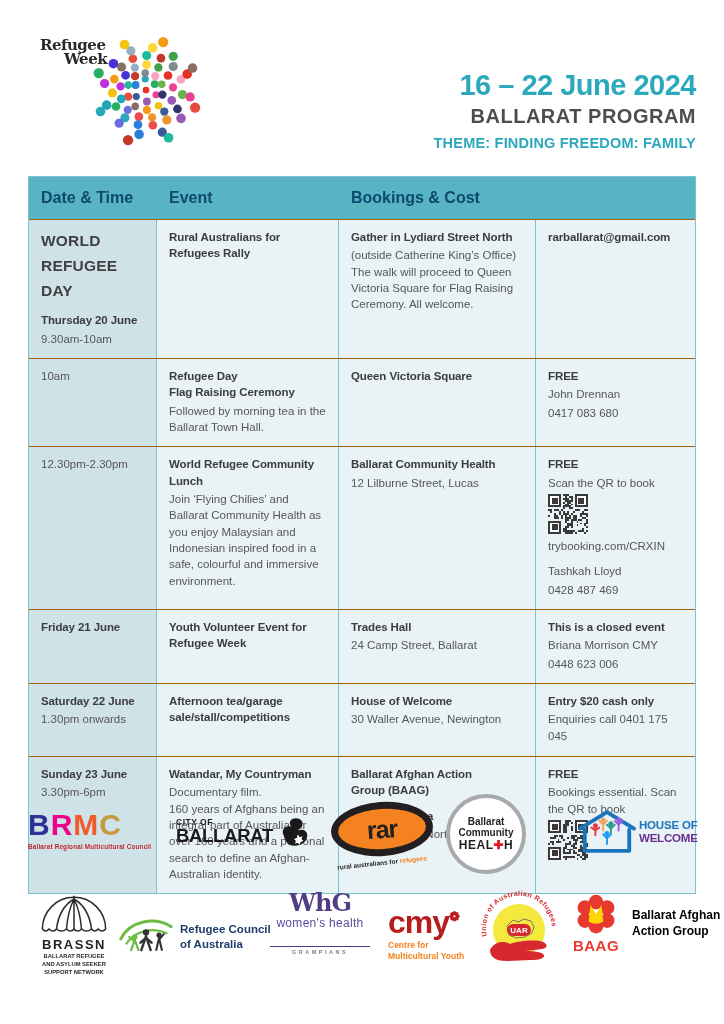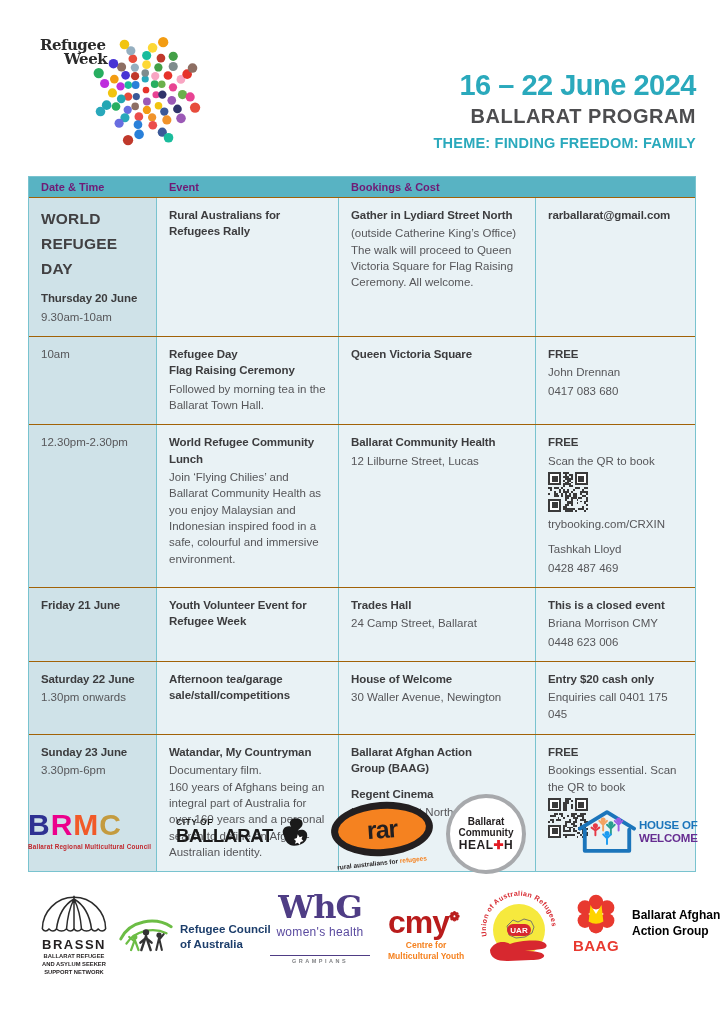--- a/index.html
+++ b/index.html
@@ -13,21 +13,21 @@
            font-size:15px;line-height:.95;color:#2a2a2a;letter-spacing:-.5px;}
   .rw-text .rw-week{margin-left:24px;}
   .head-right{position:absolute;right:28px;top:70px;text-align:right;}
   .daterange{color:#2aa9bc;font-size:29px;font-weight:800;letter-spacing:-.5px;line-height:1.1;}
   .program{color:#4d4d4f;font-size:20px;font-weight:800;letter-spacing:.5px;margin-top:3px;}
   .theme{color:#2aa9bc;font-size:14.5px;font-weight:700;margin-top:7px;letter-spacing:.2px;}
 
   
   #program-table{position:absolute;left:28px;top:176px;width:668px;border:1px solid #79c3cf;box-sizing:border-box;}
   .t-head{display:flex;background:#58b3c3;}
-  .t-hcell{color:#701a75;font-weight:700;font-size:11px;padding:4px 12px;box-sizing:border-box;}
+  .t-hcell{color:#0c4a6e;font-weight:700;font-size:16px;padding:12px 12px;box-sizing:border-box;}
   .c0{flex:0 0 128px;}.c1{flex:0 0 182px;}.c2{flex:0 0 197px;}.c3{flex:1;}
   .t-row{display:flex;border-top:1px solid #a16207;}
   .t-cell{padding:9px 10px 9px 12px;font-size:11.5px;line-height:1.42;color:#565659;
           background:#e9f2f5;border-right:1px solid #79c3cf;box-sizing:border-box;}
   .t-cell.c0{background:#cfe2e8;}
   .t-cell.c3{border-right:none;}
   .seg{white-space:pre-line;margin:0 0 2px 0;}
   .seg.b{font-weight:700;color:#3c3c3e;letter-spacing:-.1px;}
   .seg.title{font-size:15.5px;font-weight:800;line-height:1.6;color:#414042;letter-spacing:.2px;}
   .seg.gap{margin-top:9px;}
@@ -69,28 +69,28 @@
   .brassn{left:28px;top:894px;width:92px;text-align:center;}
   .umbrella{width:80px;height:40px;}
   .brassn-name{font-size:13px;font-weight:900;color:#231f20;letter-spacing:1.5px;line-height:1;}
   .brassn-tag{margin-top:2px;font-size:5.8px;font-weight:800;color:#231f20;line-height:1.35;white-space:pre-line;}
 
   .rcoa{left:118px;top:914px;display:flex;align-items:center;}
   .rcoa-icon{width:56px;height:46px;}
   .rcoa-text{margin-left:6px;font-size:11.5px;font-weight:600;color:#1d3e6b;line-height:1.3;white-space:pre-line;}
 
   .whg{left:270px;top:890px;width:100px;text-align:center;}
-  .whg-mark{font-family:"DejaVu Serif",serif;font-size:32px;font-weight:600;color:#4f3d85;line-height:1.1;letter-spacing:-1px;}
+  .whg-mark{font-family:"DejaVu Serif",serif;font-size:24px;font-weight:600;color:#4f3d85;line-height:1.1;letter-spacing:-1px;}
   .whg-1{font-size:12px;font-weight:500;color:#5a4a9f;border-bottom:1.5px solid #4f3d85;padding-bottom:16px;letter-spacing:.3px;}
   .whg-2{margin-top:2px;font-size:5.5px;font-weight:700;color:#808285;letter-spacing:2.5px;}
 
   .cmy{left:388px;top:906px;}
   .cmy-mark{font-size:32px;font-weight:800;color:#b91c1c;line-height:1;letter-spacing:-1px;}
   .cmy-flower{font-size:13px;vertical-align:super;letter-spacing:0;}
-  .cmy-tag{margin-top:2px;font-size:8.5px;font-weight:800;color:#f58220;line-height:1.3;white-space:pre-line;text-align:center;}
+  .cmy-tag{margin-top:2px;font-size:8.5px;font-weight:800;color:#f58220;line-height:1.3;white-space:pre-line;}
 
   .uar{left:477px;top:886px;}
   .uar svg{width:84px;height:84px;}
 
   .baag{left:570px;top:892px;display:flex;align-items:center;}
   .baag-left{text-align:center;}
   .baag-flower{width:52px;height:46px;display:block;margin:0 auto;}
   .baag-name{font-size:15px;font-weight:900;color:#e8392f;letter-spacing:.5px;line-height:1.1;}
   .baag-text{margin-left:10px;font-size:12px;font-weight:700;color:#000000;line-height:1.35;white-space:pre-line;}
 </style>

